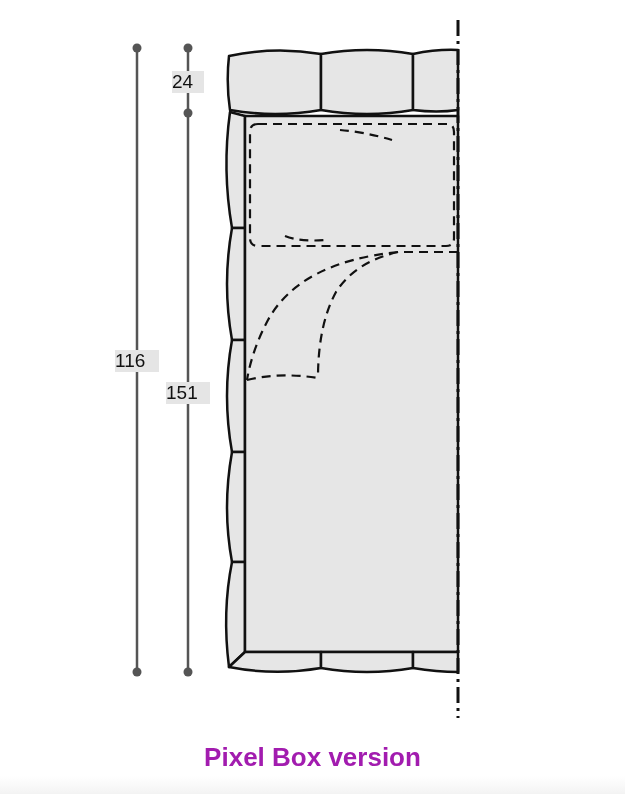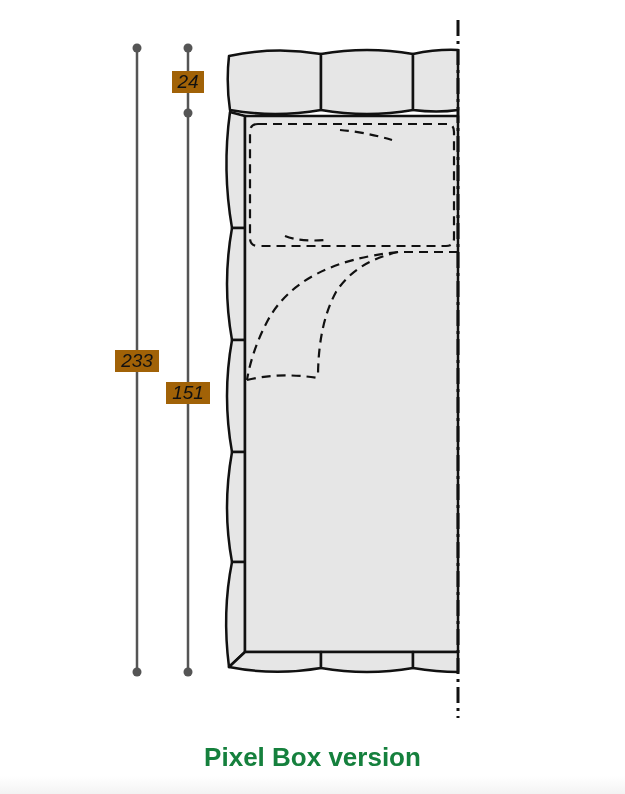--- a/index.html
+++ b/index.html
@@ -1,19 +1,19 @@
 <!DOCTYPE html>
 <html><head>
   <meta charset="utf-8">
   <style>
     html, body { margin: 0; padding: 0; background: #ffffff; }
     body { width: 625px; height: 794px; position: relative; overflow: hidden; font-family: "Liberation Sans", sans-serif; }
     #canvas { position: absolute; left: 0; top: 0; }
-    .dim-label { position: absolute; font-size: 19px; color: #111; background: #a16207; line-height: 22px; text-align: center; font-style: italic; }
-    .caption { position: absolute; left: 0; width: 625px; top: 742px; text-align: center; font-weight: bold; font-size: 26px; color: #15803d; }
+    .dim-label { position: absolute; font-size: 19px; color: #111; background: #e5e5e5; line-height: 22px; text-align: left; }
+    .caption { position: absolute; left: 0; width: 625px; top: 742px; text-align: center; font-weight: bold; font-size: 26px; color: #a21caf; }
     .bottom-fade { position: absolute; left: 0; top: 776px; width: 625px; height: 18px; background: linear-gradient(#ffffff, #f3f3f3); }
   </style>
 </head>
 <body>
 
 <svg id="canvas" width="625" height="794" viewBox="0 0 625 794" xmlns="http://www.w3.org/2000/svg">
 
   <g stroke="#555" fill="#555">
     <line x1="137" y1="48" x2="137" y2="672" stroke-width="2.5"></line>
     <circle cx="137" cy="48" r="4.5" stroke="none"></circle>
@@ -53,17 +53,17 @@
     <path d="M285 236 Q300 242 325 240"></path>
     <path d="M458 252 L398 252 Q300 262 268 320 Q252 350 247 380"></path>
     <path d="M398 252 Q355 262 336 292 Q318 325 318 378"></path>
     <path d="M247 380 Q280 372 318 378"></path>
   </g>
 
   <line x1="458" y1="20" x2="458" y2="718" stroke="#111" stroke-width="3" stroke-dasharray="16 5 3 5"></line>
 </svg>
 
 <div class="dim-label" style="left:172px; top:71px; width:32px;">24</div>
-<div class="dim-label" style="left:115px; top:350px; width:44px;">233</div>
+<div class="dim-label" style="left:115px; top:350px; width:44px;">116</div>
 <div class="dim-label" style="left:166px; top:382px; width:44px;">151</div>
 
 <div class="caption">Pixel Box version</div>
 <div class="bottom-fade"></div>
 
 </body></html>

